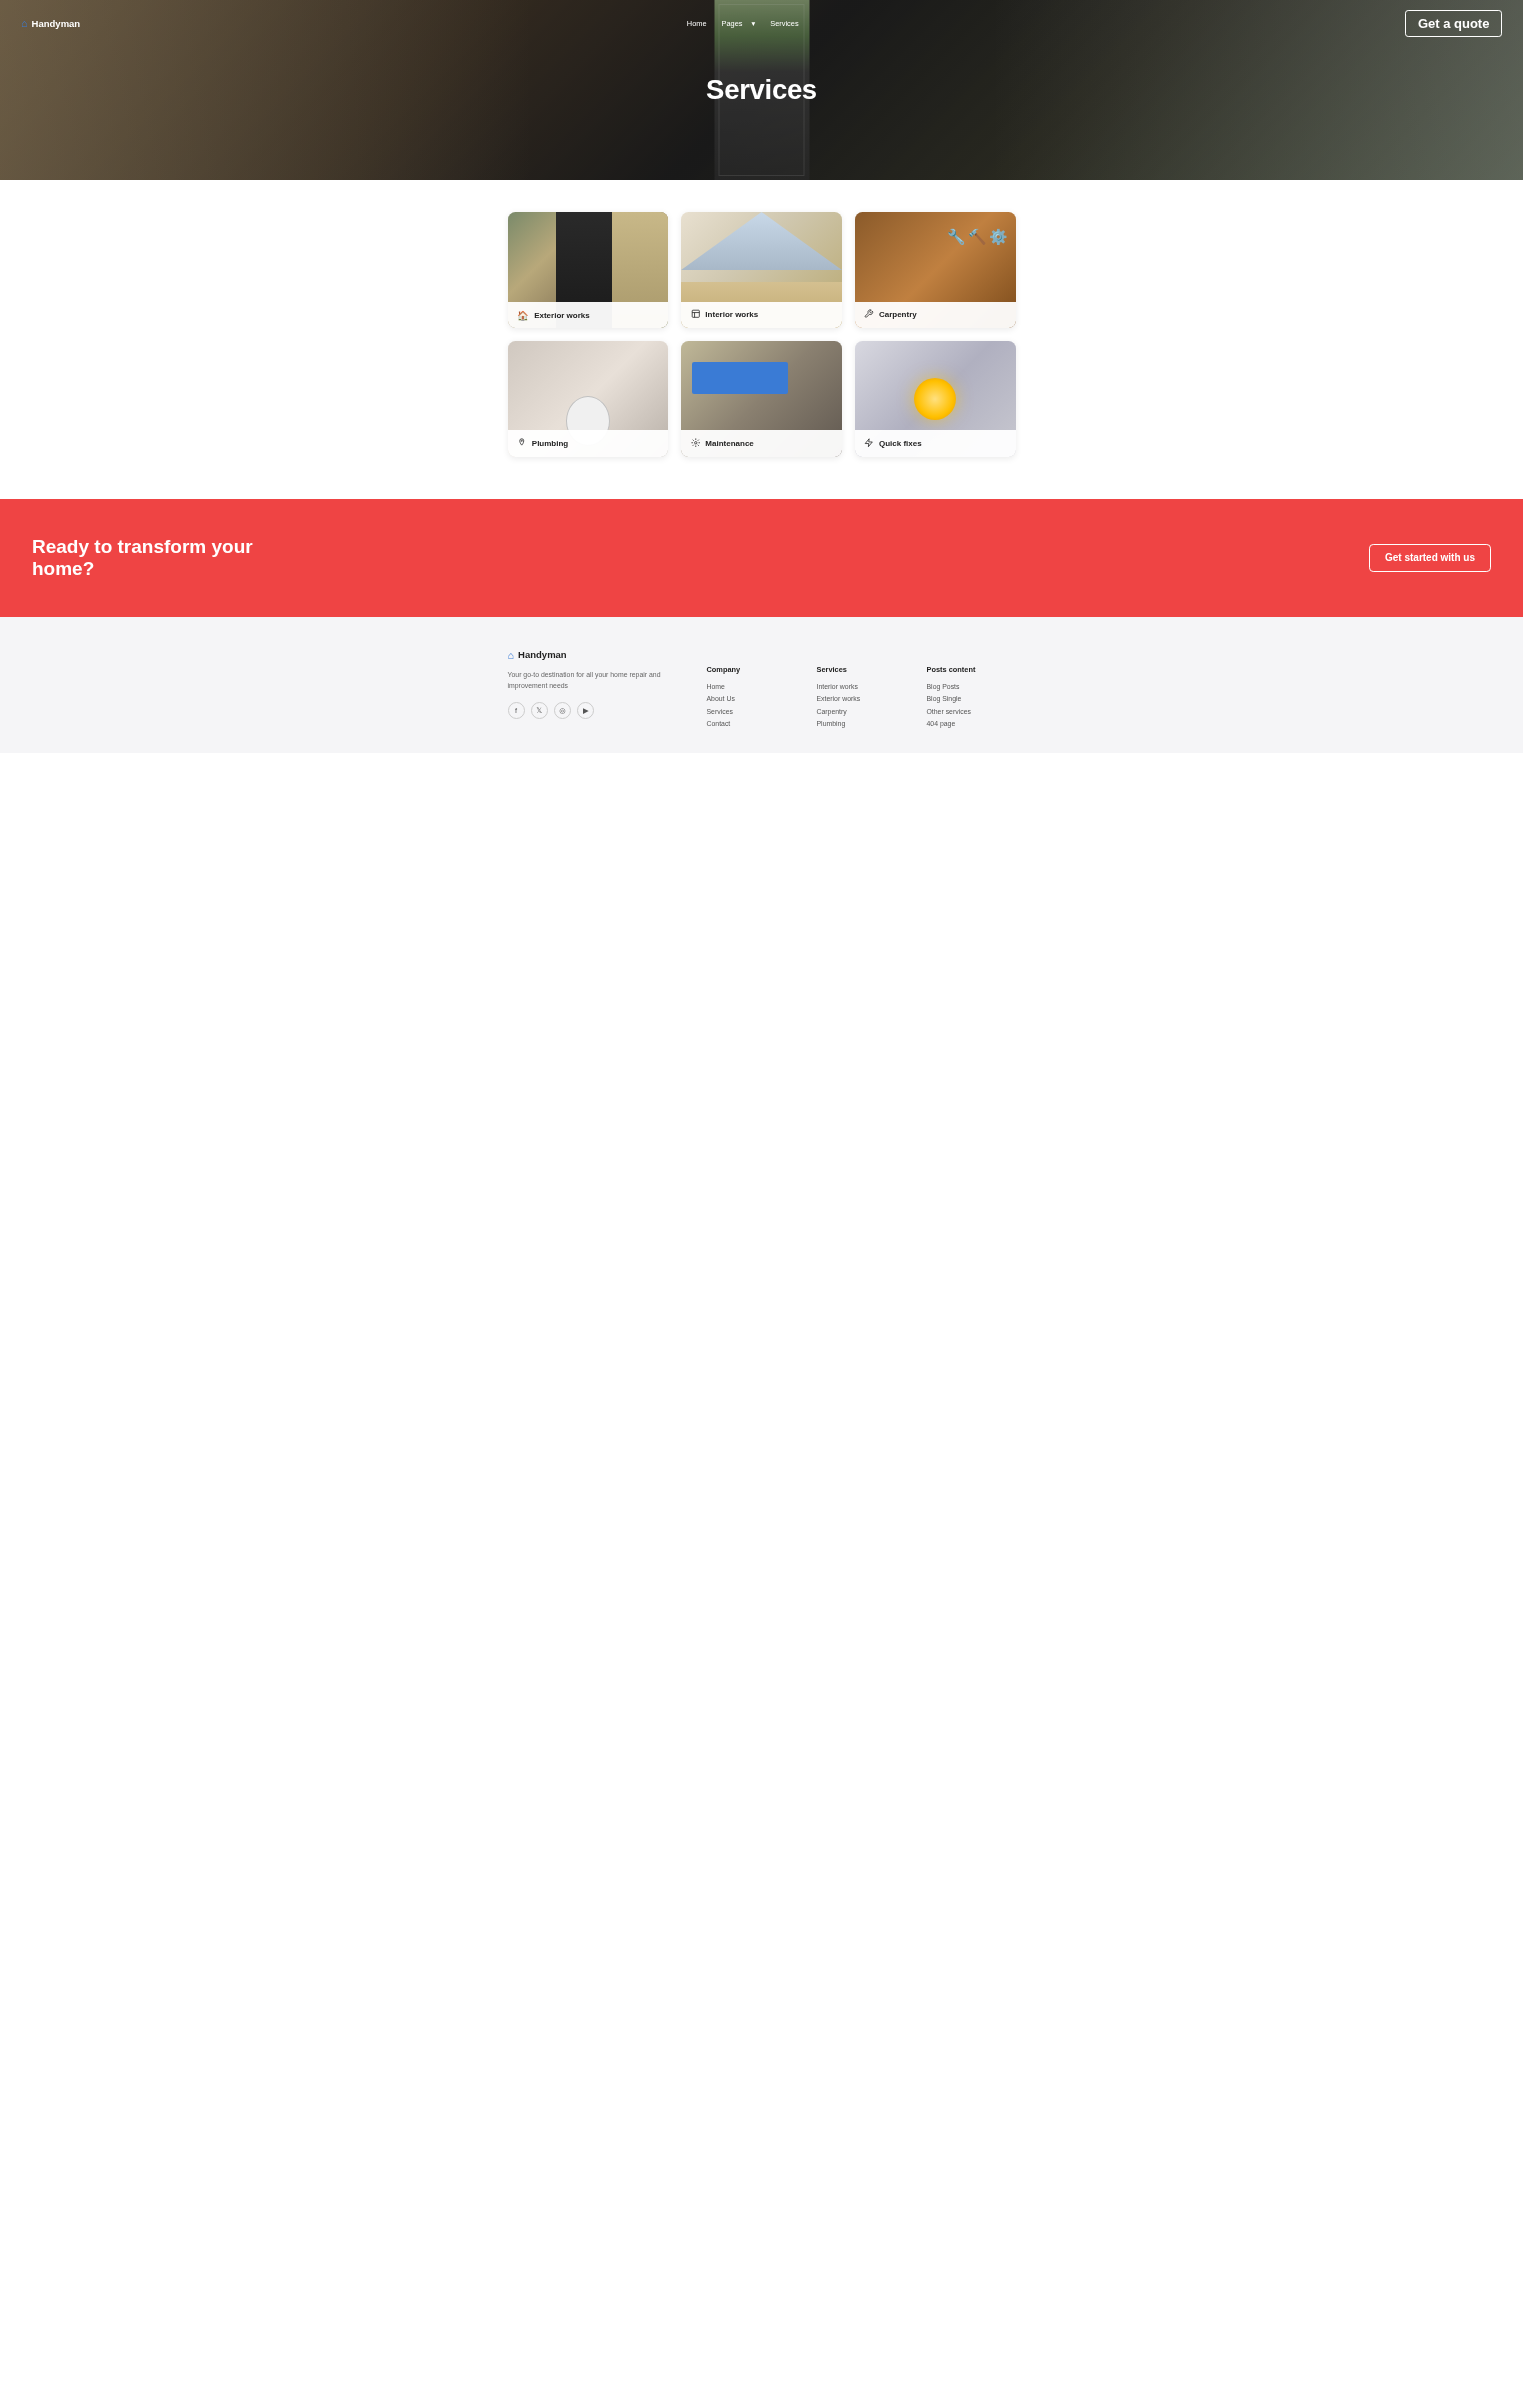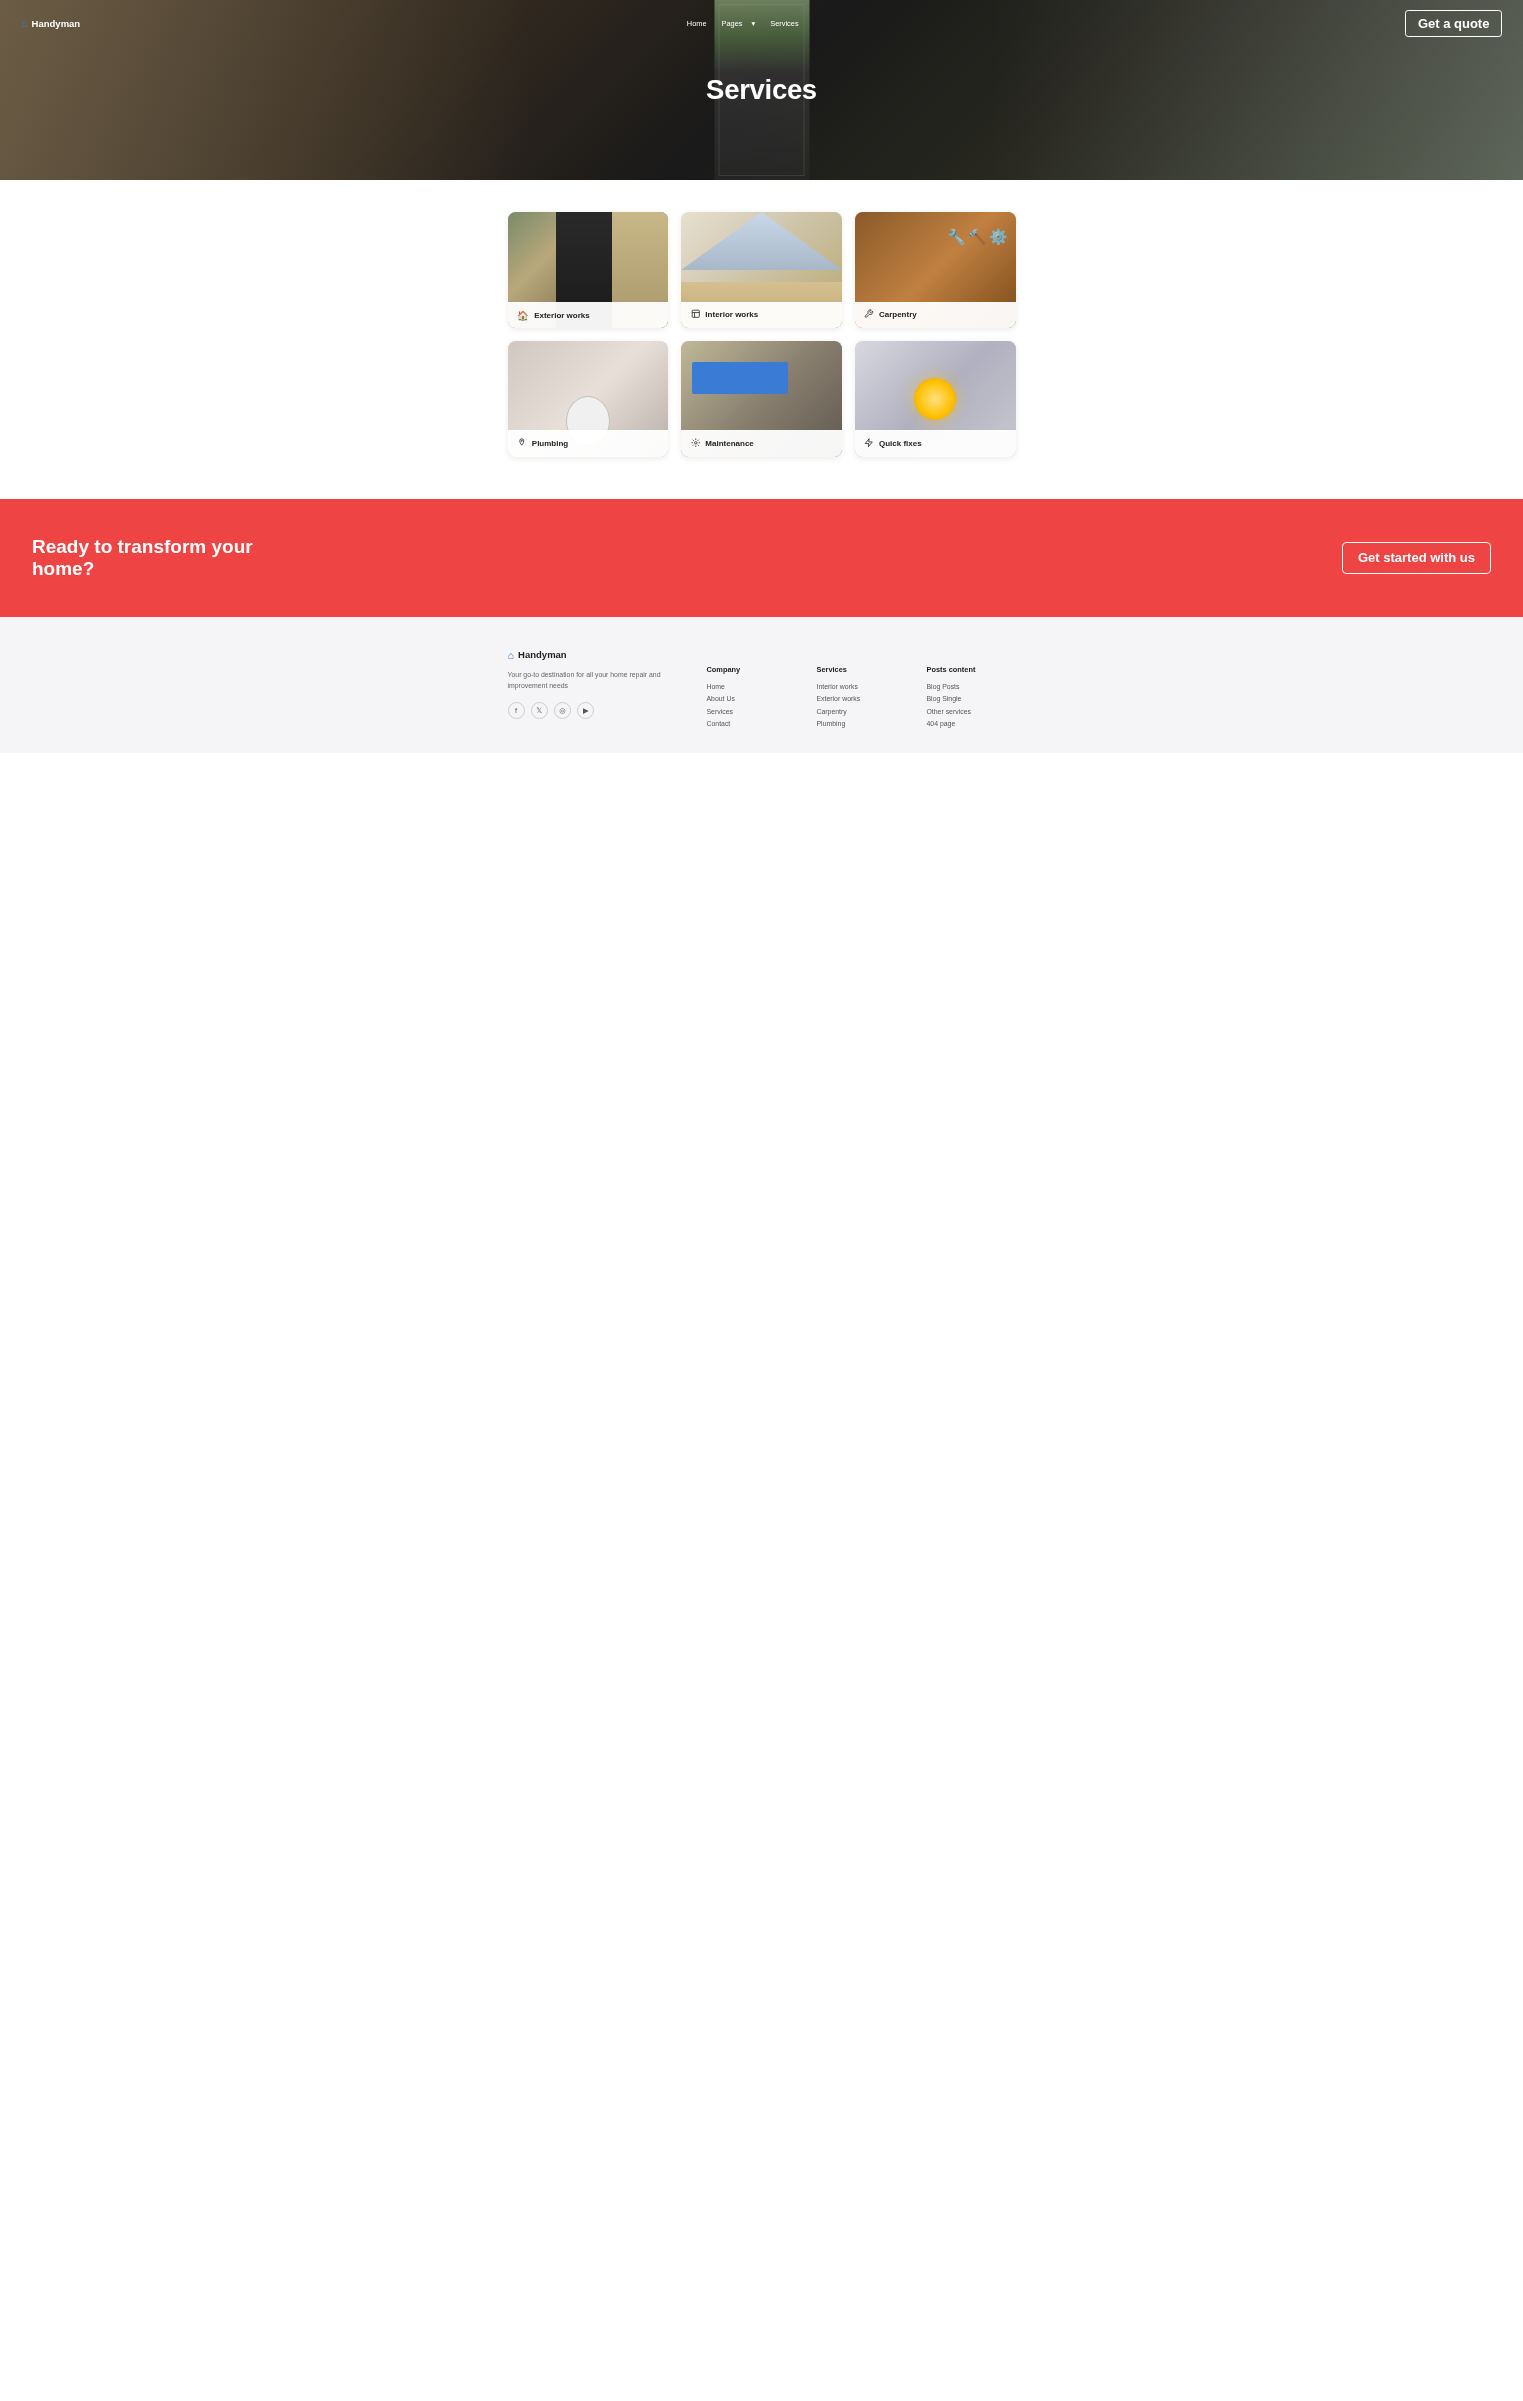--- a/index.html
+++ b/index.html
@@ -145,21 +145,21 @@
 
     
     .cta-banner {
       background: #ef4444;
       padding: 37px 32px;
       display: flex; align-items: center; justify-content: space-between;
     }
     .cta-title { color: #fff; font-size: 19px; font-weight: 700; max-width: 264px; }
     .cta-btn {
       background: transparent; border: 1.1px solid #fff; color: #fff;
-      padding: 7.4px 15px; border-radius: 4.2px; font-size: 13px; font-weight: 600;
+      padding: 7.4px 15px; border-radius: 4.2px; font-size: 10px; font-weight: 600;
       cursor: pointer; white-space: nowrap;
     }
 
     
     footer { background: #f5f5f7; padding: 32px 21px 21px; }
     .footer-inner { max-width: 508px; margin: 0 auto; display: grid; grid-template-columns: 2fr 1fr 1fr 1fr; gap: 21px; }
     .footer-brand { }
     .footer-logo { display: flex; align-items: center; gap: 4.2px; font-weight: 700; font-size: 9.5px; margin-bottom: 8.5px; }
     .footer-logo-icon { color: #3a7bd5; font-size: 10.6px; }
     .footer-tagline { font-size: 6.9px; color: #666; line-height: 1.6; margin-bottom: 10.6px; }

